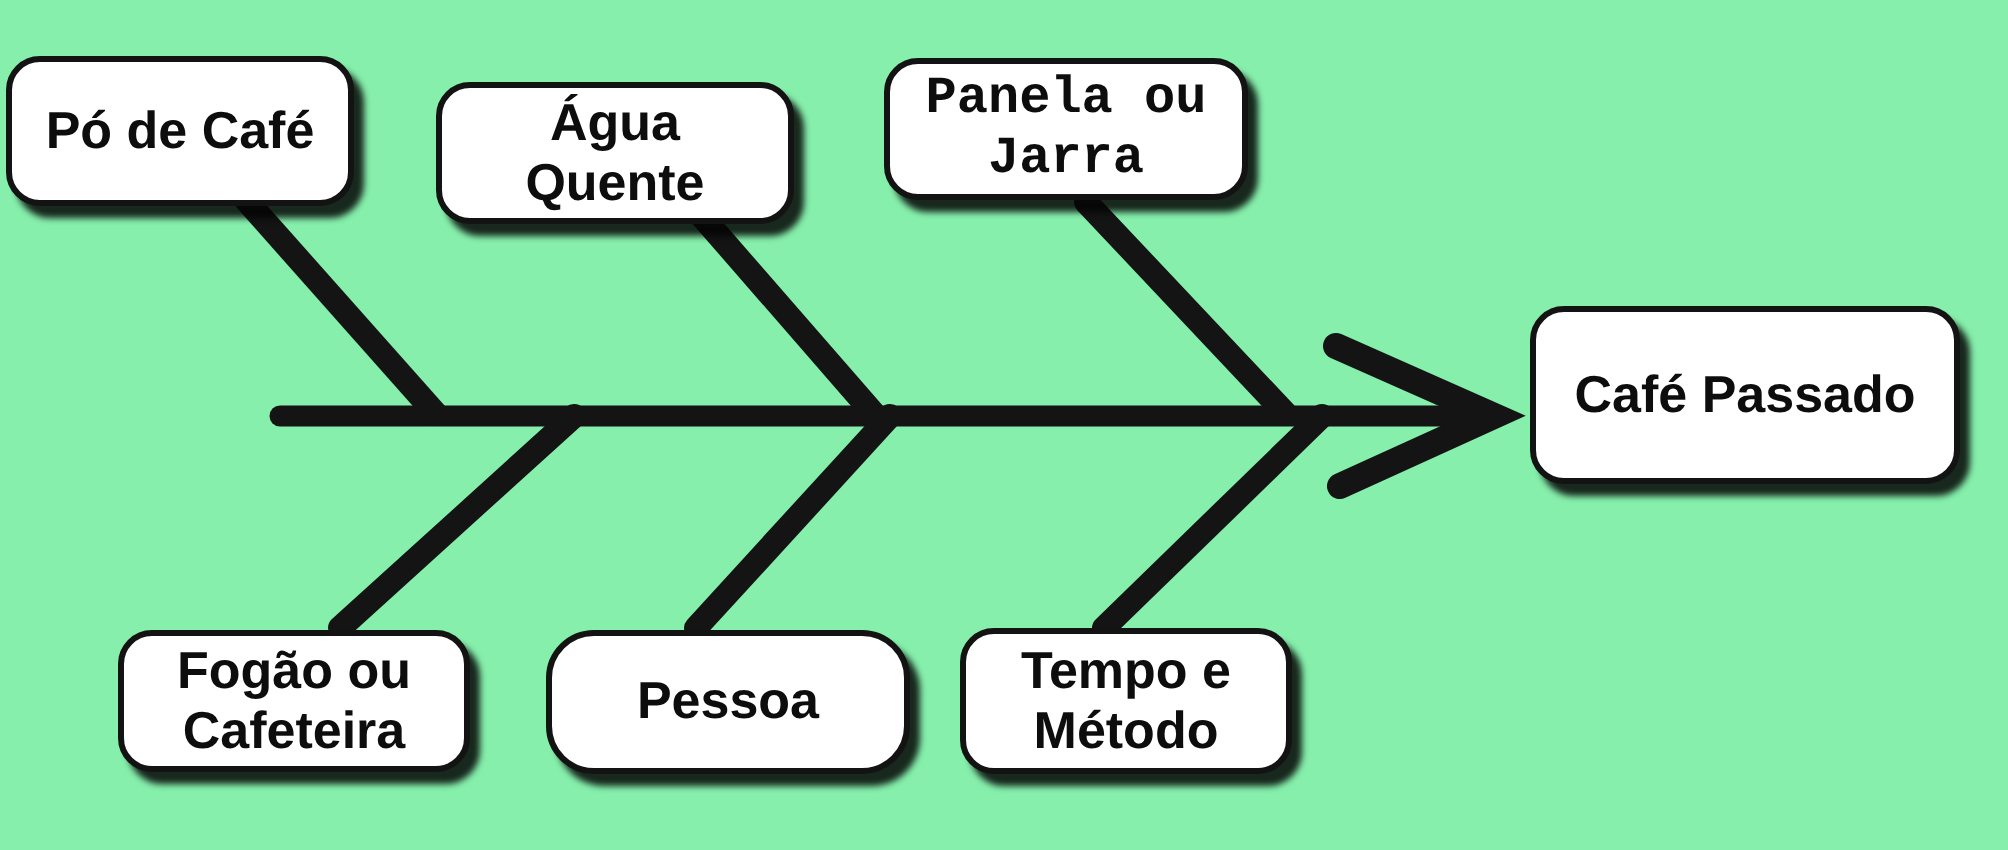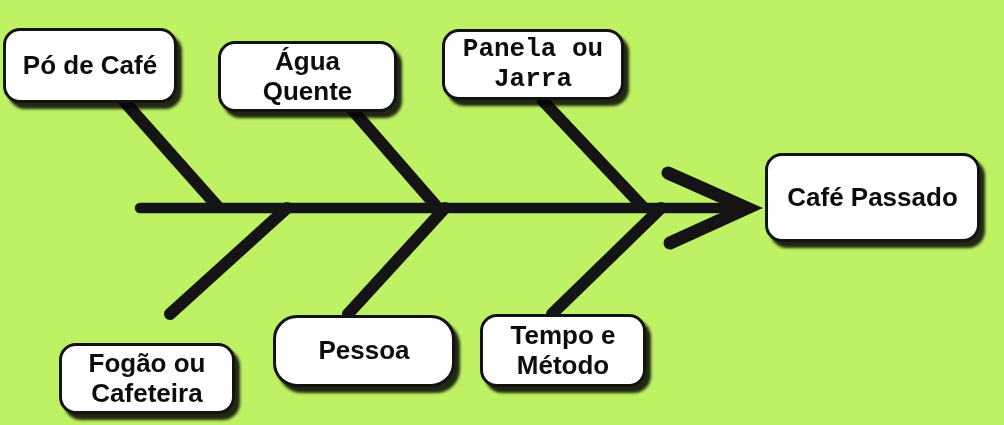--- a/index.html
+++ b/index.html
@@ -1,20 +1,20 @@
 <!DOCTYPE html>
 <html><head>
 <meta charset="utf-8">
 <style>
   html, body { margin: 0; padding: 0; background: #ffffff; }
   .canvas {
     position: relative;
     width: 1004px;
     height: 425px;
-    background: #bef264;
+    background: #86efac;
     overflow: hidden;
     font-family: "Liberation Sans", sans-serif;
   }
   .lines-svg {
     position: absolute;
     left: 0; top: 0;
     width: 1004px; height: 425px;
   }
   .node {
     position: absolute;
@@ -33,21 +33,21 @@
     font-size: 26px;
     line-height: 1.12;
     color: #0d0d0d;
     white-space: pre-line;
     letter-spacing: 0px;
   }
   
   .box-po     { left: 3px;   top: 28px;  width: 174px; height: 75px; }
   .box-agua   { left: 218px; top: 41px;  width: 179px; height: 71px; }
   .box-panela { left: 442px; top: 29px;  width: 182px; height: 71px; font-family: Liberation Mono, monospace; }
-  .box-fogao  { left: 59px;  top: 315px; width: 176px; height: 71px; margin-top: 28px; }
+  .box-fogao  { left: 59px;  top: 315px; width: 176px; height: 71px; }
   .box-pessoa { left: 273px; top: 315px; width: 182px; height: 72px; border-radius: 24px; }
   .box-tempo  { left: 480px; top: 314px; width: 166px; height: 73px; }
   .box-effect { left: 765px; top: 153px; width: 215px; height: 89px; }
 </style>
 </head>
 <body>
 
 <div class="canvas">
 
   <svg class="lines-svg" viewBox="0 0 1004 425">

